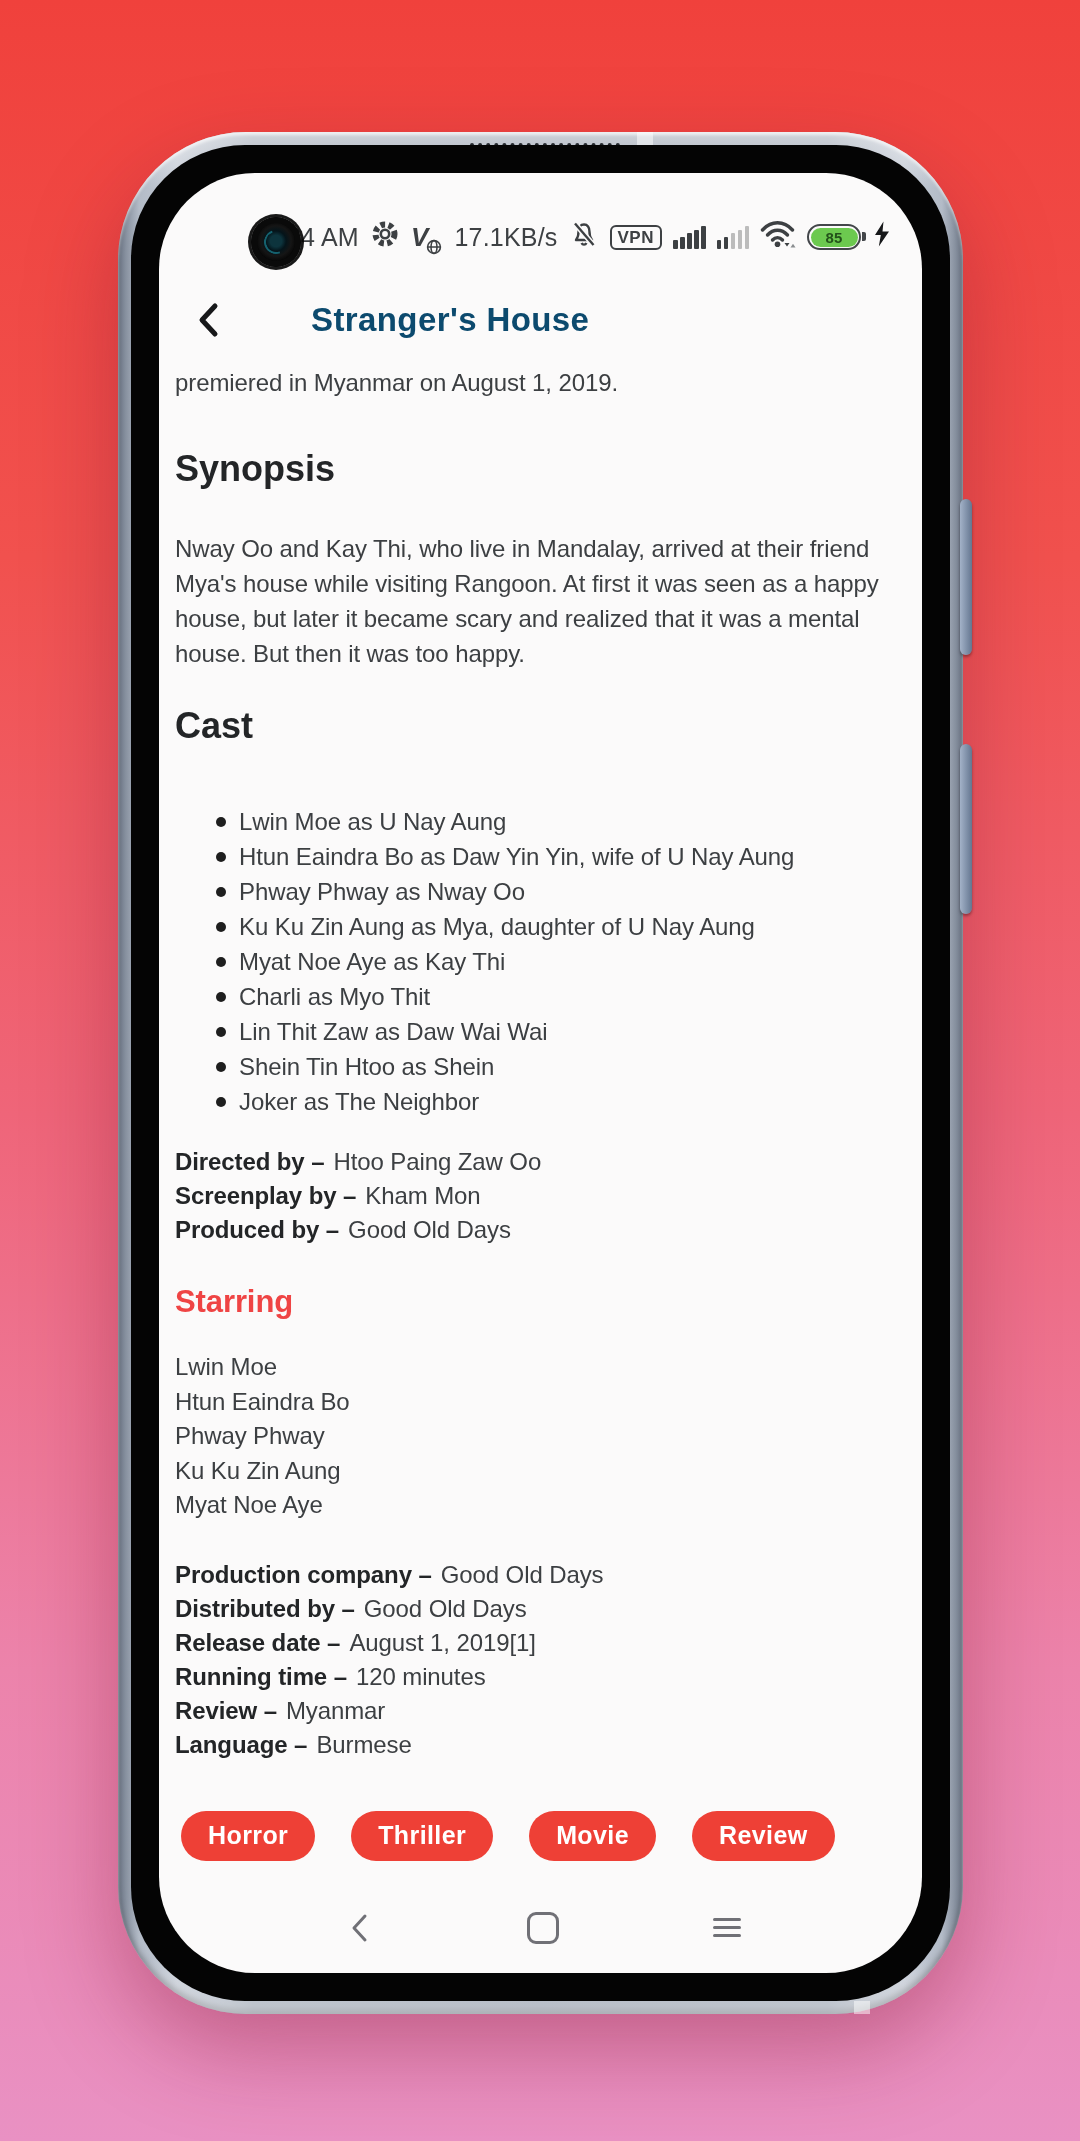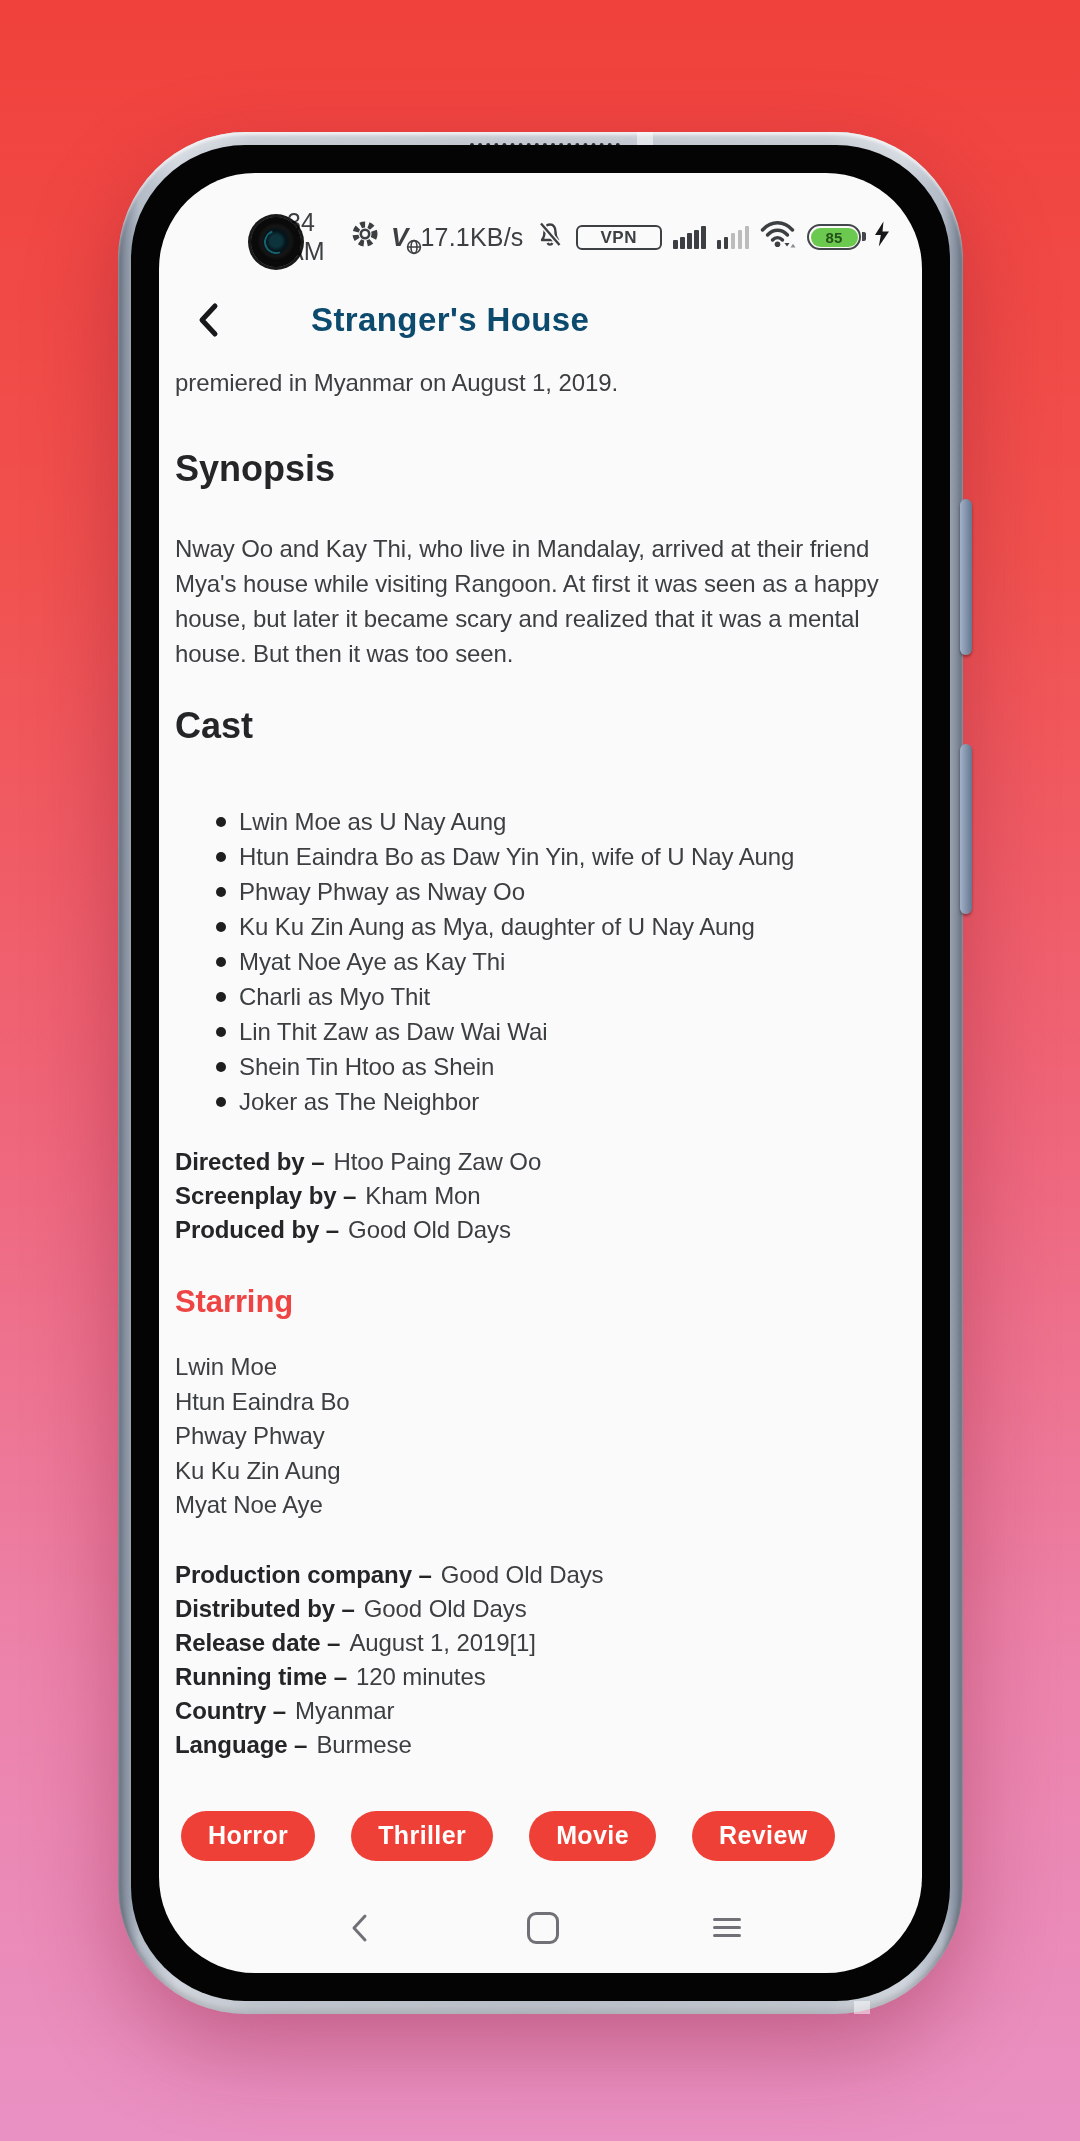--- a/index.html
+++ b/index.html
@@ -37,21 +37,21 @@
     border:2px solid #15616e; border-top-color:transparent; border-right-color:transparent; transform:rotate(25deg); }
 
   
   .status { position:relative; margin:46px 30px 0 128px; height:36px;
     display:flex; align-items:center; font-size:25px; color:#3d4043; letter-spacing:.2px; }
   .status-left { display:flex; align-items:center; gap:11px; }
   .status-right { margin-left:auto; display:flex; align-items:center; gap:11px; }
   .vglobe { position:relative; font-weight:700; font-style:italic; font-size:26px; padding-right:12px; }
   .vglobe svg { position:absolute; right:-2px; bottom:-2px; }
   .vpn-badge { font-size:17px; font-weight:700; border:2.5px solid #3d4043; border-radius:6px;
-    height:25px; line-height:21px; padding:0 23px; letter-spacing:.5px; }
+    height:25px; line-height:21px; padding:0 6px; letter-spacing:.5px; }
   .sig { display:flex; align-items:flex-end; gap:2.5px; height:24px; }
   .sig i { display:block; width:4.5px; border-radius:1px; background:#3d4043; }
   .sig i.dim { background:#bcbcbc; }
   .battery { position:relative; width:54px; height:26px; border:2.5px solid #43464a; border-radius:13px; }
   .battery::after { content:''; position:absolute; right:-7px; top:6px; width:4px; height:9px;
     background:#43464a; border-radius:0 2px 2px 0; }
   .battery .fill { position:absolute; inset:1.5px; border-radius:10px; background:#6cc94f;
     display:flex; align-items:center; justify-content:center;
     font-size:15px; font-weight:700; color:#23511a; }
 
@@ -189,21 +189,21 @@
             <div class="line">premiered in Myanmar on August 1, 2019.</div>
           </div>
 
           <div class="h2 h-synopsis">Synopsis</div>
 
           <div class="synopsis">
 
           <div class="line">Nway Oo and Kay Thi, who live in Mandalay, arrived at their friend</div>
               <div class="line">Mya's house while visiting Rangoon. At first it was seen as a happy</div>
               <div class="line">house, but later it became scary and realized that it was a mental</div>
-              <div class="line">house. But then it was too seen.</div>
+              <div class="line">house. But then it was too happy.</div>
             </div>
 
           <div class="h2 h-cast">Cast</div>
 
           <ul class="cast-list">
 
           <li>Lwin Moe as U Nay Aung</li>
               <li>Htun Eaindra Bo as Daw Yin Yin, wife of U Nay Aung</li>
               <li>Phway Phway as Nway Oo</li>
               <li>Ku Ku Zin Aung as Mya, daughter of U Nay Aung</li>
@@ -252,21 +252,21 @@
 
               <div class="kv-row">
                 <span class="kv-label">Release date –</span><span class="kv-value">August 1, 2019[1]</span>
               </div>
 
               <div class="kv-row">
                 <span class="kv-label">Running time –</span><span class="kv-value">120 minutes</span>
               </div>
 
               <div class="kv-row">
-                <span class="kv-label">Country –</span><span class="kv-value">Myanmar</span>
+                <span class="kv-label">Review –</span><span class="kv-value">Myanmar</span>
               </div>
 
               <div class="kv-row">
                 <span class="kv-label">Language –</span><span class="kv-value">Burmese</span>
               </div>
             </div>
 
           <div class="tags">
 
           <button class="tag">Horror</button>

